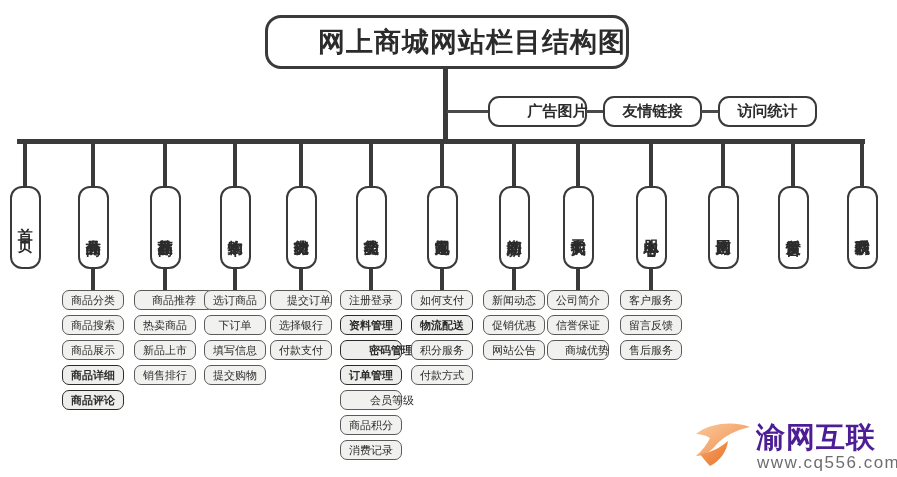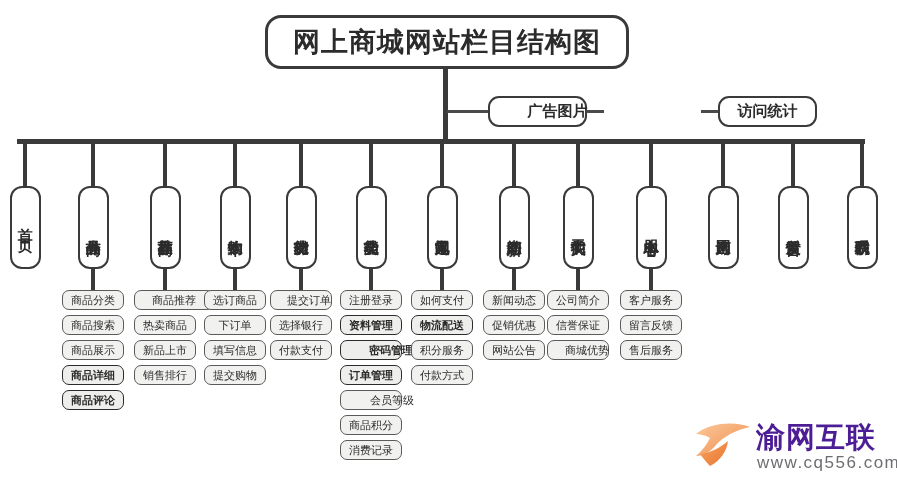--- a/index.html
+++ b/index.html
@@ -16,21 +16,21 @@
   .line.h{height:4px;}
   .line.v{width:4px;}
   .line.thin{background:#4a4a4a;}
 
   
   .title-box{
     position:absolute;
     border:3px solid #3a3a3a;
     border-radius:16px;
     background:#fff;
-    display:flex;align-items:center;justify-content:center;
+    display:flex;align-items:center;justify-content:flex-end;
     box-sizing:border-box;
   }
   .title-box .t{
     font-size:27px;font-weight:bold;color:#2b2b2b;
     letter-spacing:1px;white-space:nowrap;
   }
 
   
   .side-box{
     position:absolute;
@@ -101,20 +101,23 @@
   </div>
 
   <div class="line v" style="left:443px;top:69px;width:5px;height:74px;"></div>
 
   <div class="line h thin" style="left:447px;top:110px;width:42px;height:3px;"></div>
   <div class="side-box" style="left:488px;top:96px;width:99px;height:31px;padding-left:40px;">
     <span class="t">广告图片</span>
   </div>
 
   <div class="line h thin" style="left:586px;top:110px;width:18px;height:3px;"></div>
+  <div class="side-box" style="left:603px;top:96px;width:99px;height:31px;">
+    <span class="t">友情链接</span>
+  </div>
 
   <div class="line h thin" style="left:701px;top:110px;width:18px;height:3px;"></div>
   <div class="side-box" style="left:718px;top:96px;width:99px;height:31px;">
     <span class="t">访问统计</span>
   </div>
 
   <div class="line h" style="left:17px;top:139px;width:848px;height:5px;"></div>
 
   <div id="columns-layer">
       <div class="line v" style="left: 23px; top: 141px; height: 45px;"></div>

